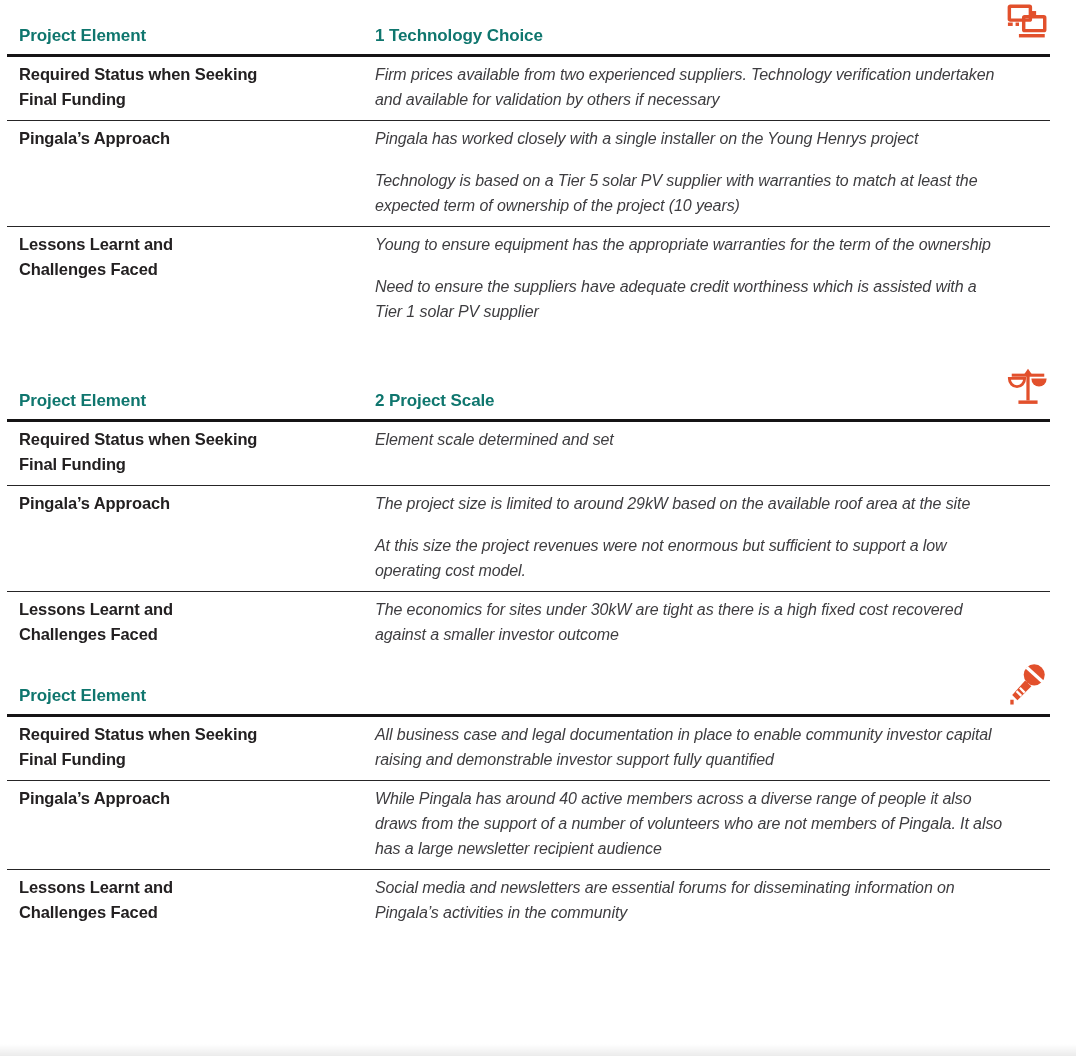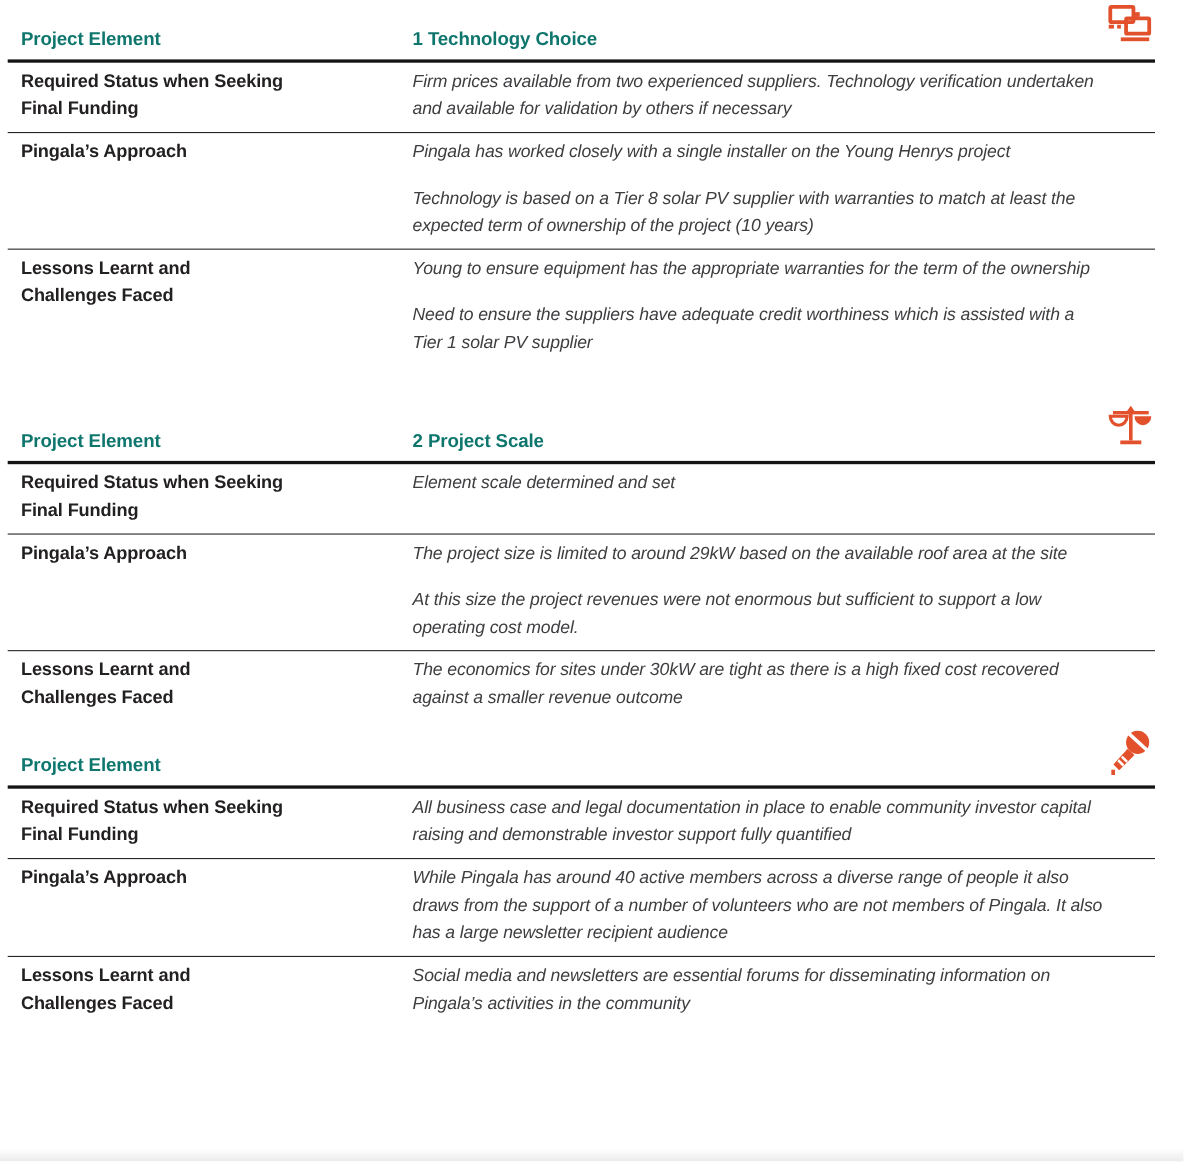--- a/index.html
+++ b/index.html
@@ -107,21 +107,21 @@
         <p>Firm prices available from two experienced suppliers. Technology verification undertaken and available for validation by others if necessary</p>
       </div>
     </div>
 
     <div class="trow">
       <div class="cell-label">
         <span>Pingala’s Approach</span>
       </div>
       <div class="cell-body">
         <p>Pingala has worked closely with a single installer on the Young Henrys project</p>
-        <p>Technology is based on a Tier 8 solar PV supplier with warranties to match at least the expected term of ownership of the project (10 years)</p>
+        <p>Technology is based on a Tier 5 solar PV supplier with warranties to match at least the expected term of ownership of the project (10 years)</p>
       </div>
     </div>
 
     <div class="trow">
       <div class="cell-label">
         <span>Lessons Learnt and</span>
         <span>Challenges Faced</span>
       </div>
       <div class="cell-body">
         <p>Young to ensure equipment has the appropriate warranties for the term of the ownership</p>
@@ -165,21 +165,21 @@
         <p>At this size the project revenues were not enormous but sufficient to support a low operating cost model.</p>
       </div>
     </div>
 
     <div class="trow">
       <div class="cell-label">
         <span>Lessons Learnt and</span>
         <span>Challenges Faced</span>
       </div>
       <div class="cell-body">
-        <p>The economics for sites under 30kW are tight as there is a high fixed cost recovered against a smaller revenue outcome</p>
+        <p>The economics for sites under 30kW are tight as there is a high fixed cost recovered against a smaller investor outcome</p>
       </div>
     </div>
   </section>
 
   <section class="ptable t3">
     <div class="thead">
       <div class="h1">Project Element</div>
       <span class="corner-icon">
         <svg viewBox="0 0 46 46" fill="none">
           <circle cx="29.5" cy="14.5" r="11" fill="currentColor"></circle>

